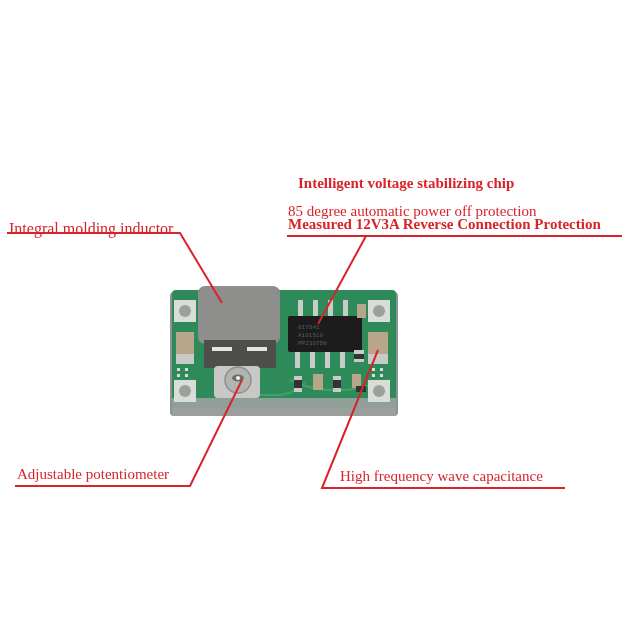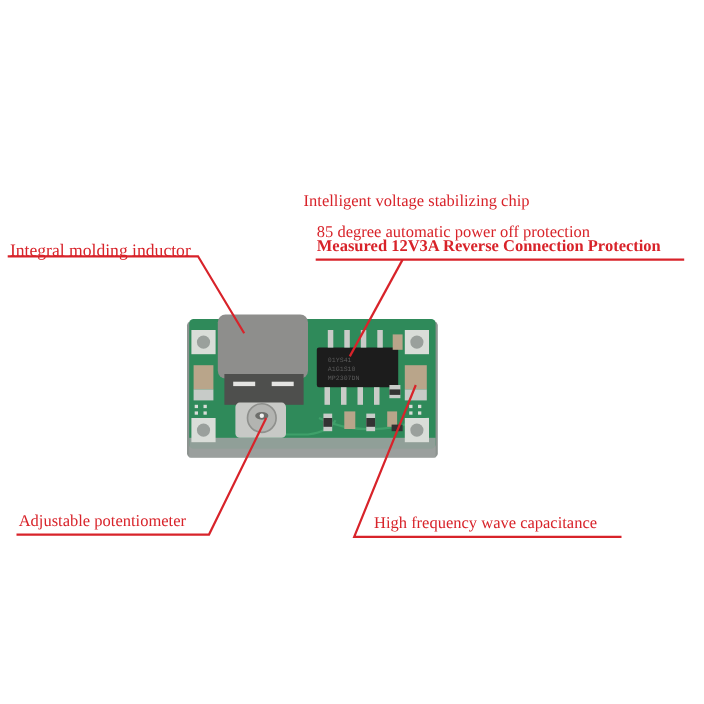--- a/index.html
+++ b/index.html
@@ -107,21 +107,21 @@
 
     <polyline points="7,233 180,233 222,303" fill="none" stroke="#d8232a" stroke-width="2"></polyline>
     <polyline points="287,236 622,236" fill="none" stroke="#d8232a" stroke-width="2"></polyline>
     <line x1="366" y1="236" x2="318" y2="324" stroke="#d8232a" stroke-width="2"></line>
     <polyline points="15,486 190,486 242,380" fill="none" stroke="#d8232a" stroke-width="2"></polyline>
     <polyline points="565,488 322,488 378,350" fill="none" stroke="#d8232a" stroke-width="2"></polyline>
   </svg>
 
   <div class="label" style="left:9px; top:201px; font-size:16px;margin-top:17px;">Integral molding inductor</div>
 
-  <div class="label" style="left:276px; top:172px;">Intelligent voltage stabilizing chip</div>
+  <div class="label" style="left:298px; top:172px;font-weight:bold;">Intelligent voltage stabilizing chip</div>
   <div class="label" style="left:288px; top:200px;">85 degree automatic power off protection</div>
   <div class="label" style="left:288px; top:213px;font-weight:bold;">Measured 12V3A Reverse Connection Protection</div>
 
   <div class="label" style="left:340px; top:465px;">High frequency wave capacitance</div>
 
   <div class="label" style="left:17px; top:463px;">Adjustable potentiometer</div>
 
 </div>
 
 </body></html>

